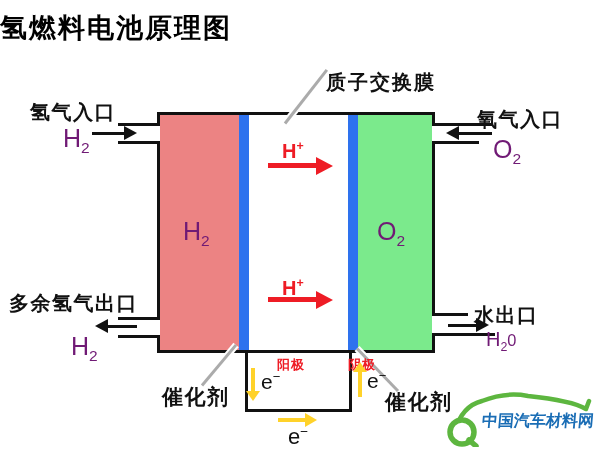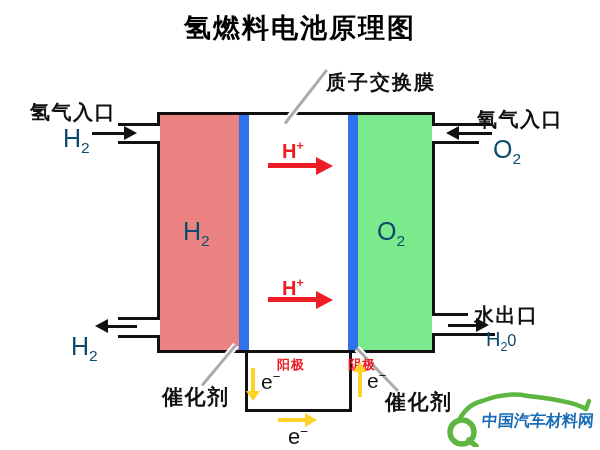--- a/index.html
+++ b/index.html
@@ -3,33 +3,33 @@
 <meta charset="utf-8">
 <style>
   * { box-sizing: border-box; margin: 0; padding: 0; }
   html, body { background: #ffffff; }
   body { font-family: "Liberation Sans", "DejaVu Sans", sans-serif; }
   .page { position: relative; width: 600px; height: 450px; background: #fff; overflow: hidden; }
 
   .abs { position: absolute; }
 
   
-  .title { top: 10px; left: 0; width: 600px; text-align: center;
+  .title { top: 10px; left: 0; width: 600px; 
            font-size: 27px; font-weight: 900; color: #000; letter-spacing: 2px; }
 
   
   .cell { left: 157px; top: 112px; width: 278px; height: 241px;
           border: 3px solid #111; display: flex; z-index: 1; }
   .col-red   { width: 79px; background: #ec8383; }
   .col-blue  { width: 10px; background: #2e72ee; }
   .col-white { width: 99px; background: #ffffff; }
   .col-green { width: 74px; background: #7bea8c; }
 
   
-  .chem { color: #0c4a6e; font-size: 25px; z-index: 6; white-space: nowrap; }
+  .chem { color: #701a75; font-size: 25px; z-index: 6; white-space: nowrap; }
   .chem sub { font-size: 62%; }
   .chem .tail { font-size: 82%; }
 
   
   .zh { color: #111; font-size: 20px; font-weight: bold; letter-spacing: 1.5px;
         white-space: nowrap; z-index: 7; }
 
   
   .proton-label { color: #ee1c25; font-size: 20px; font-weight: bold; z-index: 6; }
   .proton-label sup { font-size: 62%; }
@@ -122,20 +122,21 @@
 
   <div class="abs bshaft" style="left:448px; top:324px; width:29px;"></div>
   <div class="abs bhead-r" style="left:476px; top:318px;"></div>
 
   <div class="abs zh" style="left:30px; top:99px;">氢气入口</div>
   <div class="abs chem" style="left:63px; top:124px;"><span>H</span><sub>2</sub></div>
 
   <div class="abs zh" style="left:477px; top:106px;">氧气入口</div>
   <div class="abs chem" style="left:493px; top:135px;"><span>O</span><sub>2</sub></div>
 
+  <div class="abs zh" style="left:9px; top:290px;">多余氢气出口</div>
   <div class="abs chem" style="left:71px; top:332px;"><span>H</span><sub>2</sub></div>
 
   <div class="abs zh" style="left:474px; top:302px;">水出口</div>
   <div class="abs chem" style="left:486px; top:328px; font-size:20px;"><span>H</span><sub>2</sub><span class="tail">0</span></div>
 
   <div class="abs zh" style="left:326px; top:69px; letter-spacing:2px;">质子交换膜</div>
   <div class="abs pointer" style="left:285px; top:120px; width:68px; transform:rotate(-52deg);"></div>
 
   <div class="abs zh" style="left:162px; top:383px; font-size:21px;">催化剂</div>
   <div class="abs pointer" style="left:202px; top:382px; width:53px; transform:rotate(-50deg);"></div>

